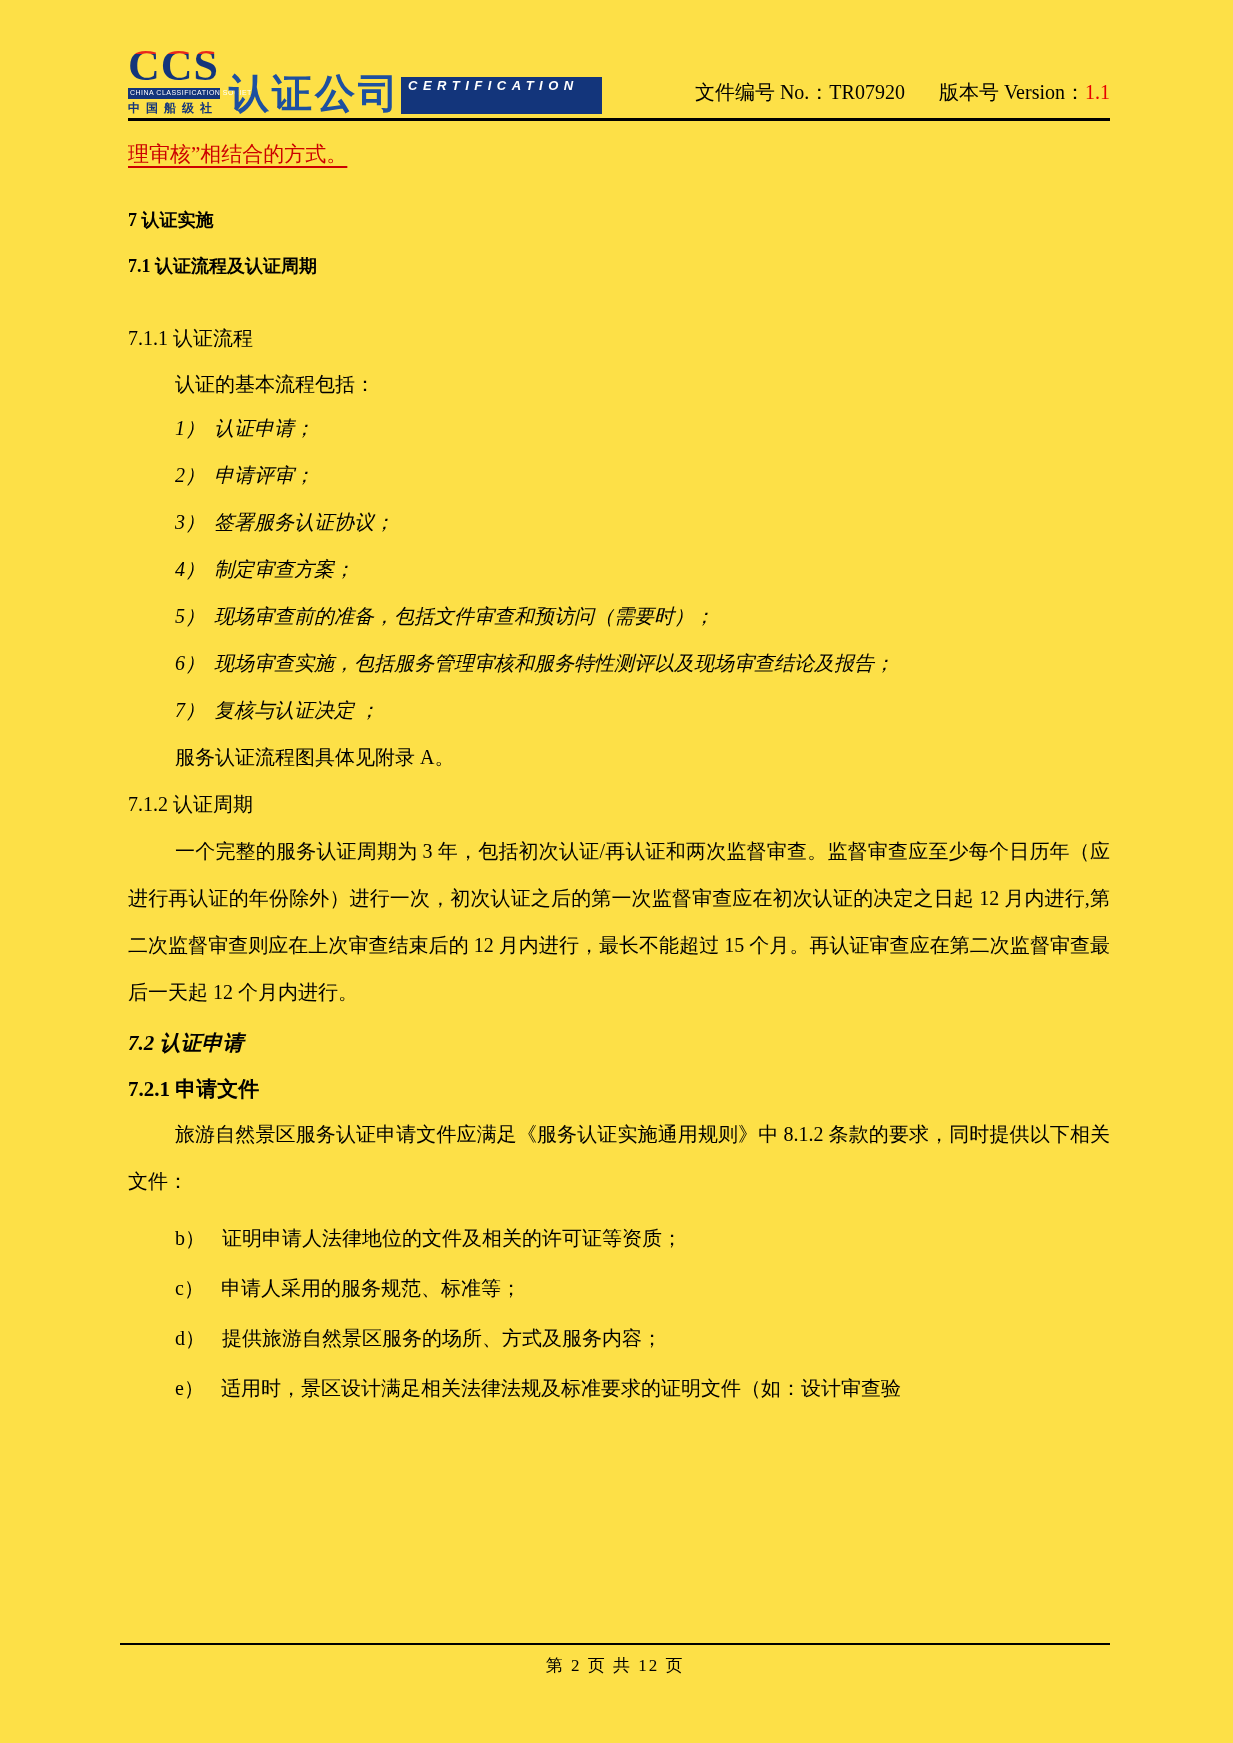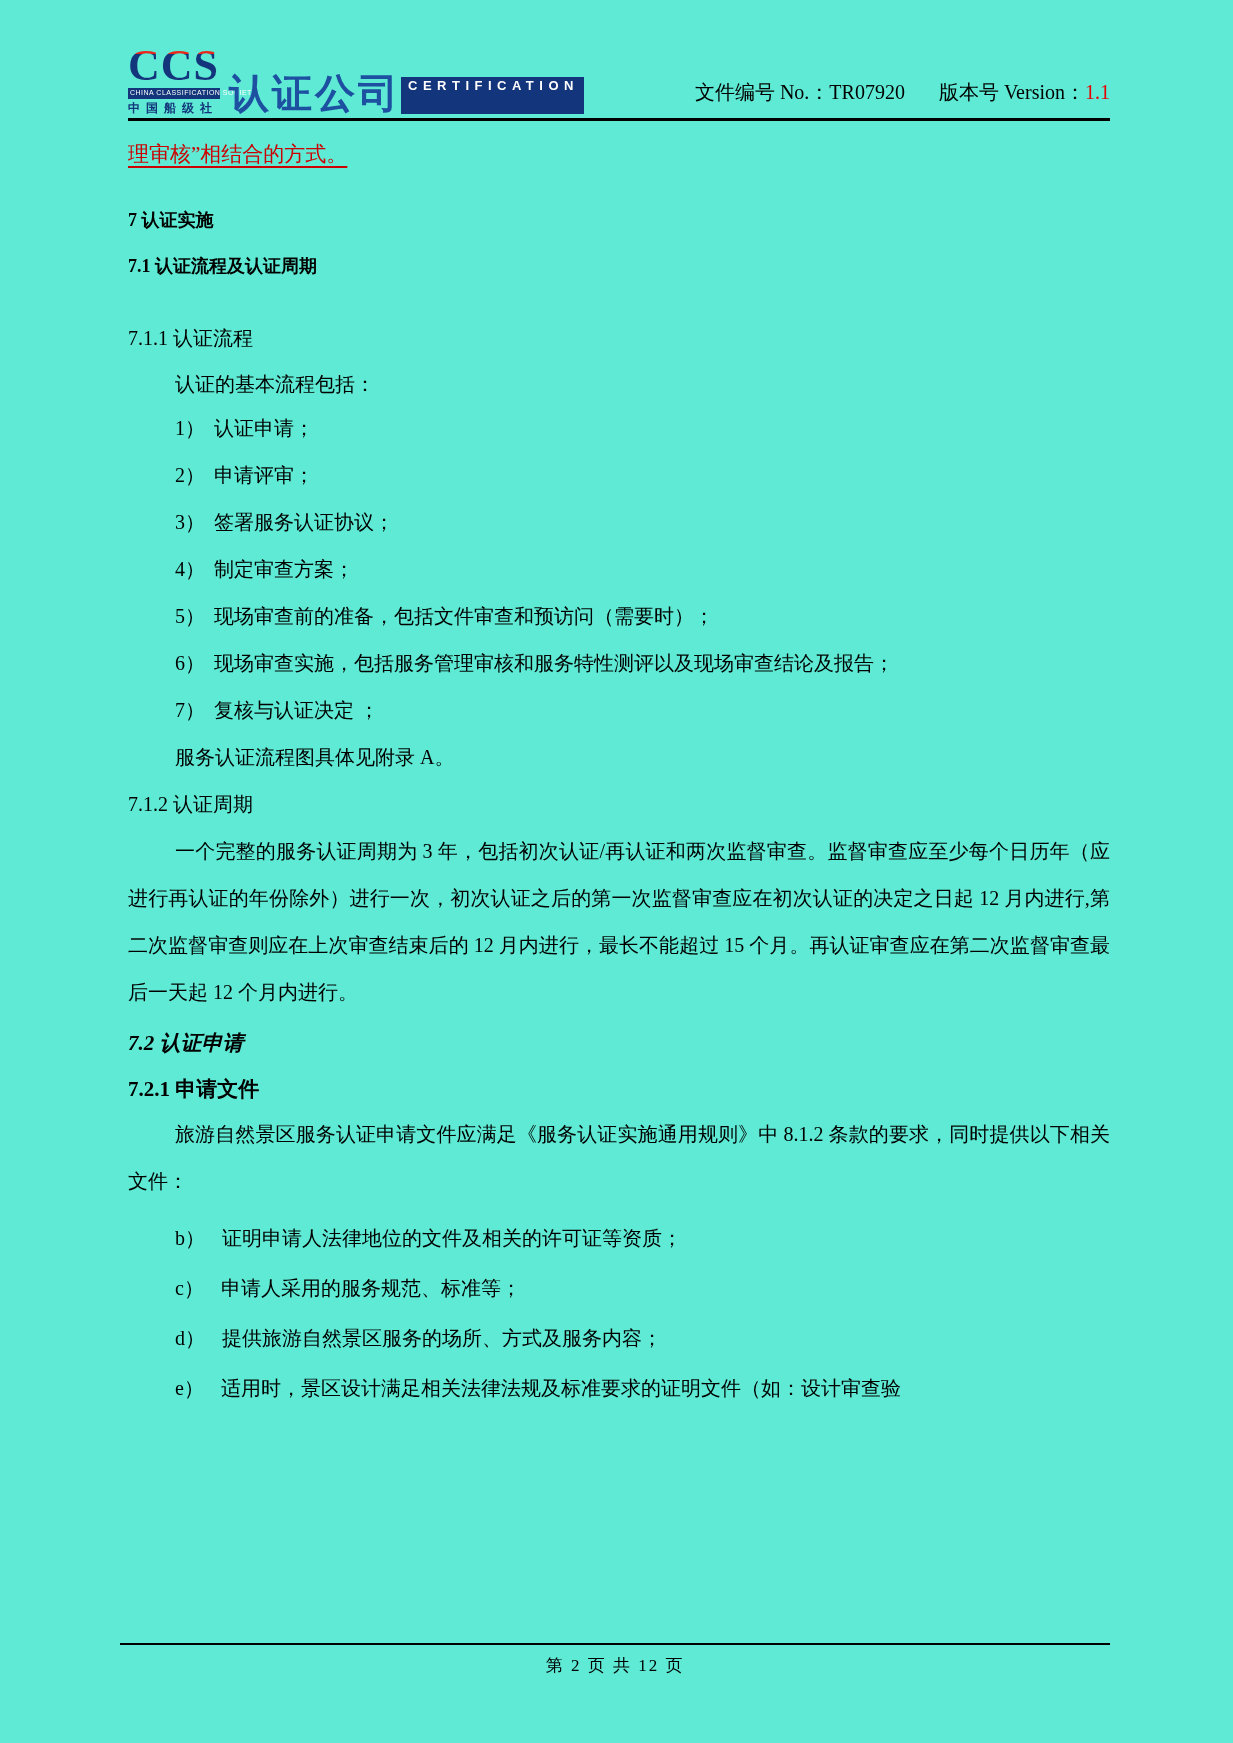--- a/index.html
+++ b/index.html
@@ -1,17 +1,17 @@
 <!DOCTYPE html>
 <html lang="zh"><head>
 <meta charset="utf-8">
 <style>
   html,body { margin:0; padding:0; background:#888; }
   .page {
-    width:1233px; height:1743px; background:#5eead4; position:relative;
+    width:1233px; height:1743px; background:#fde047; position:relative;
     margin:0 auto; overflow:hidden;
     font-family:"Liberation Serif","DejaVu Serif",serif;
     color:#000;
   }
   
   .header {
     margin:46px 123px 0 128px;
     display:flex; justify-content:space-between; align-items:flex-end;
     border-bottom:3px solid #000; padding-bottom:4px;
   }
@@ -36,42 +36,43 @@
     color:#13357b; font-size:12px; font-weight:bold; letter-spacing:6px;
     margin-top:3px; white-space:nowrap;
   }
   .logo-right { display:flex; flex-direction:row; line-height:1; }
   .cert-cn {
     color:#1d50a0; font-size:40px; font-weight:bold; letter-spacing:3px;
     line-height:1; white-space:nowrap;
   }
   .cert-bar {
     background:#13357b; color:#fff; font-size:13px; font-weight:bold;
-    letter-spacing:5.5px; padding:2px 5px 2px 7px; margin-top:3px; white-space:nowrap;
+    letter-spacing:5.5px; padding:2px 23px 2px 7px; margin-top:3px; white-space:nowrap;
     font-family:"Liberation Sans",sans-serif;
+    font-style:italic;
   }
   .doc-meta { font-size:20px; padding-bottom:8px; white-space:nowrap; }
   .doc-meta .gap { display:inline-block; width:34px; }
   .version-value { color:#e60000; }
   
   .content { padding:0 123px 0 128px; font-size:20px; }
   .red-cont {
     color:#cc0000; font-size:21px; margin-top:19px; line-height:28px;
     text-decoration:underline; text-underline-offset:5px;
     text-decoration-thickness:1.5px;
   }
   .red-cont .tail { display:inline-block; width:26px; }
   .h-bold { font-weight:bold; font-size:18px; line-height:24px; }
   .h7   { margin-top:40px; }
   .h71  { margin-top:22px; }
   .h-sub { font-weight:normal; font-size:20px; }
   .h711 { margin-top:48px; line-height:24px; }
   .intro { margin-top:19px; padding-left:47px; line-height:30px; }
   .steps { margin-top:6px; }
-  .step { padding-left:47px; line-height:47px; white-space:nowrap; }
+  .step { padding-left:47px; line-height:47px; white-space:nowrap;font-style:italic; }
   .step-label { margin-right:9px; }
   .flow-note { padding-left:47px; line-height:47px; }
   .h712 { line-height:47px; }
   .para { line-height:47px; text-align:justify; text-indent:2.35em; margin:0; }
   .h72  { margin-top:4px; line-height:47px; font-size:21px; font-weight:bold;font-style:italic; }
   .h721 { line-height:44px; font-size:21px; font-weight:bold; }
   .docs { margin-top:8px; }
   .doc-item { padding-left:47px; line-height:50px; white-space:nowrap; }
   .doc-label { margin-right:17px; }
   

